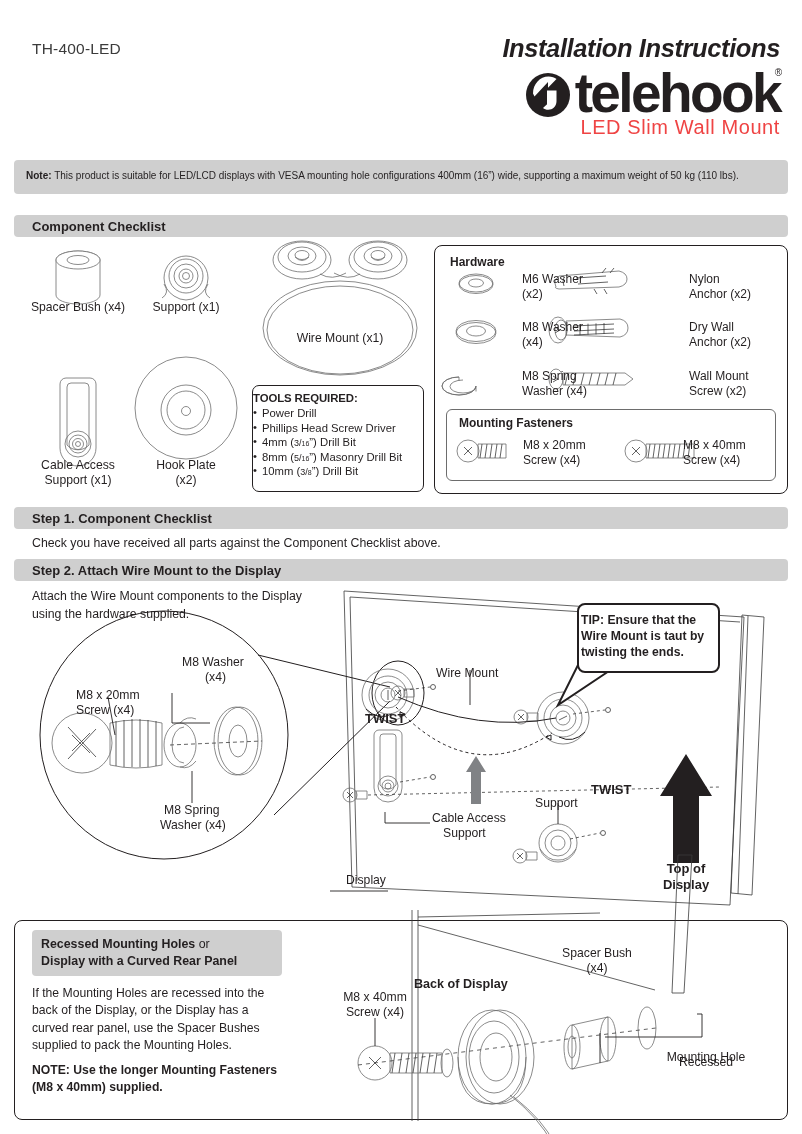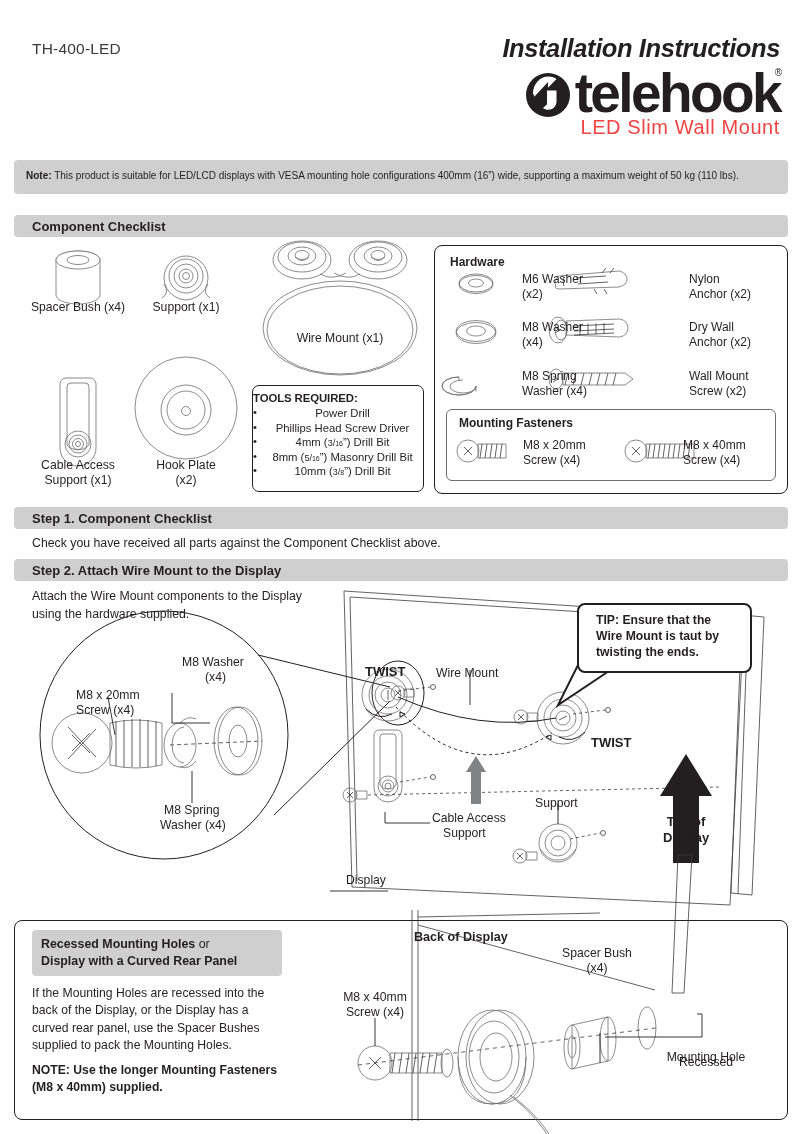--- a/index.html
+++ b/index.html
@@ -23,44 +23,44 @@
   .note-band b{font-weight:bold;}
   .sec-band{position:absolute;left:14px;width:774px;height:22px;background:#cfcfcf;border-radius:4px;
             font-size:13px;font-weight:bold;display:flex;align-items:center;padding-left:18px;box-sizing:border-box;}
   .body-text{position:absolute;font-size:12.3px;line-height:1.45;}
 
   .outline-box{position:absolute;border:1.3px solid #231f20;border-radius:8px;box-sizing:border-box;}
   .inner-box{position:absolute;border:1.1px solid #6d6d6d;border-radius:6px;box-sizing:border-box;}
   .tools-box{position:absolute;left:252px;top:385px;width:172px;height:107px;
              border:1.6px solid #231f20;border-radius:7px;box-sizing:border-box;padding:6px 0;}
   .tools-title{font-size:11.4px;font-weight:bold;letter-spacing:-.1px;}
-  .tools-list{list-style:none;margin:2px 0 4px 0;padding:0;font-size:11.3px;line-height:1.29;text-align:center;}
+  .tools-list{list-style:none;margin:2px 0 4px 0;padding:0;font-size:11.3px;line-height:1.29;}
   .tools-list li{position:relative;padding-left:9px;}
   .tools-list li:before{content:"\2022";position:absolute;left:0;top:-1px;}
   .frac{font-size:9px;}
   .frac sub{font-size:7px;vertical-align:baseline;}
 
   
   .lbl{position:absolute;font-size:12.2px;line-height:1.25;color:#231f20;}
   .lbl-c{text-align:center;}
-  .lbl-b{font-weight:bold;}
+  .lbl-b{font-weight:bold;margin-top:47px;}
   .hw-title{position:absolute;font-size:12px;font-weight:bold;}
   .hw-lbl{position:absolute;font-size:12px;line-height:1.22;}
 
   
   .rec-head{position:absolute;left:32px;top:930px;width:250px;padding:6px 9px 7px 9px;box-sizing:border-box;
             background:#cfcfcf;border-radius:4px;font-size:12.4px;line-height:1.33;}
   .rec-head b{font-weight:bold;}
   .rec-body{position:absolute;left:32px;top:985px;width:255px;font-size:12.2px;line-height:1.43;}
   .rec-note{position:absolute;left:32px;top:1062px;width:260px;font-size:12.2px;line-height:1.42;font-weight:bold;}
 
   
-  .tip{position:absolute;left:577px;top:603px;width:175px;height:70px;
+  .tip{position:absolute;left:577px;top:603px;width:143px;height:70px;
        border:2px solid #231f20;border-radius:8px;background:#fff;box-sizing:border-box;
-       padding:7px 17px;font-size:12.2px;line-height:1.32;font-weight:bold;z-index:6;}
+       padding:7px 2px;font-size:12.2px;line-height:1.32;font-weight:bold;z-index:6;}
   .tip-tail{position:absolute;left:556px;top:659px;z-index:5;}
 
   svg{overflow:visible;}
   .ln{fill:none;stroke:#231f20;stroke-width:1;}
   .ln-t{fill:none;stroke:#3b3b3b;stroke-width:.8;}
   .ln-g{fill:none;stroke:#6d6d6d;stroke-width:.8;}
   .lead{fill:none;stroke:#231f20;stroke-width:.9;}
   .dash{fill:none;stroke:#231f20;stroke-width:1;stroke-dasharray:3 3;}
   .wht{fill:#fff;}
 </style>

